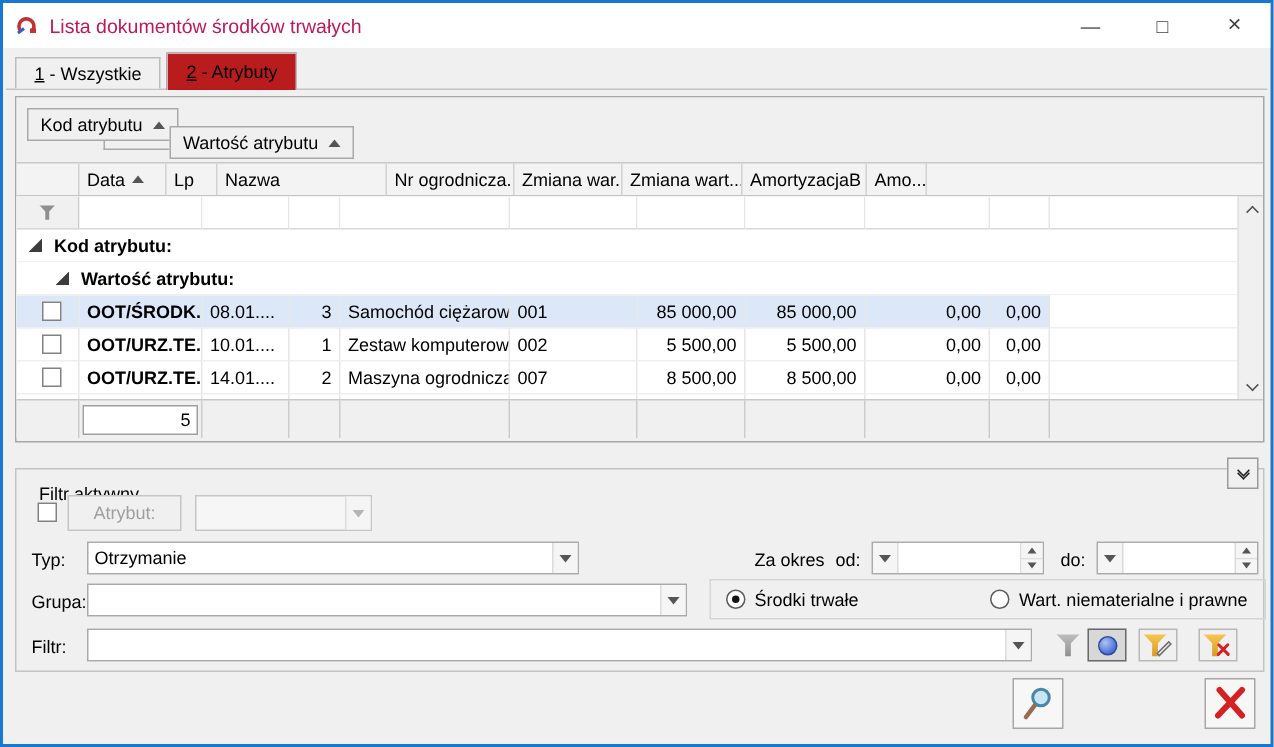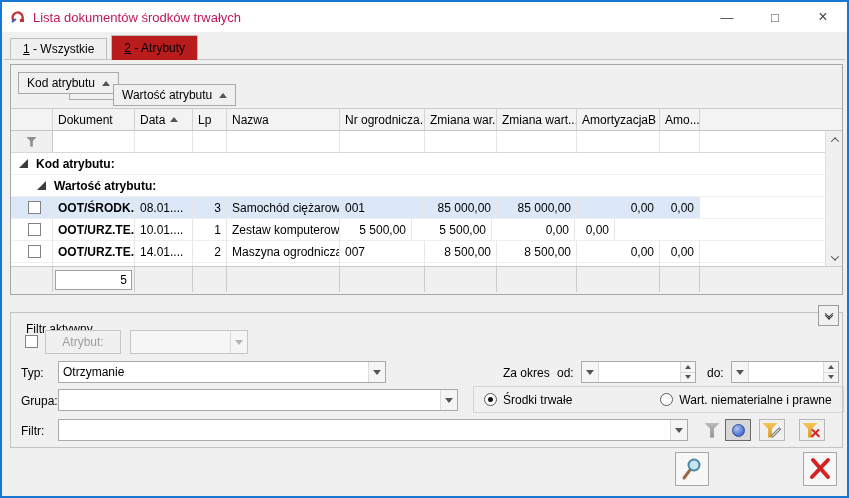--- a/index.html
+++ b/index.html
@@ -140,23 +140,20 @@
       </div>
       <div class="gconn"></div>
       <div class="group-btn gbtn2">
         <span>Wartość atrybutu</span>
         <span class="tri-up"></span>
       </div>
     </div>
 
     <div class="hdr">
       <div class="c ind"></div>
-      <div class="c dok">
-          <span>Dokument</span>
-        </div>
       <div class="c dat">
           <span>Data</span>
           <span class="tri-up"></span>
         </div>
       <div class="c lp">
           <span>Lp</span>
         </div>
       <div class="c naz">
           <span>Nazwa</span>
         </div>
@@ -221,20 +218,21 @@
         <div class="c fill"></div>
       </div>
       <div class="r">
         <div class="c ind">
             <span class="cb"></span>
           </div>
         <div class="c dok" style="font-weight:bold;">OOT/URZ.TE...</div>
         <div class="c dat">10.01....</div>
         <div class="c lp num">1</div>
         <div class="c naz">Zestaw komputerowy</div>
+        <div class="c nri">002</div>
         <div class="c zw1 num">5 500,00</div>
         <div class="c zw2 num">5 500,00</div>
         <div class="c amb num">0,00</div>
         <div class="c amo num">0,00</div>
         <div class="c fill"></div>
       </div>
       <div class="r">
         <div class="c ind">
             <span class="cb"></span>
           </div>

